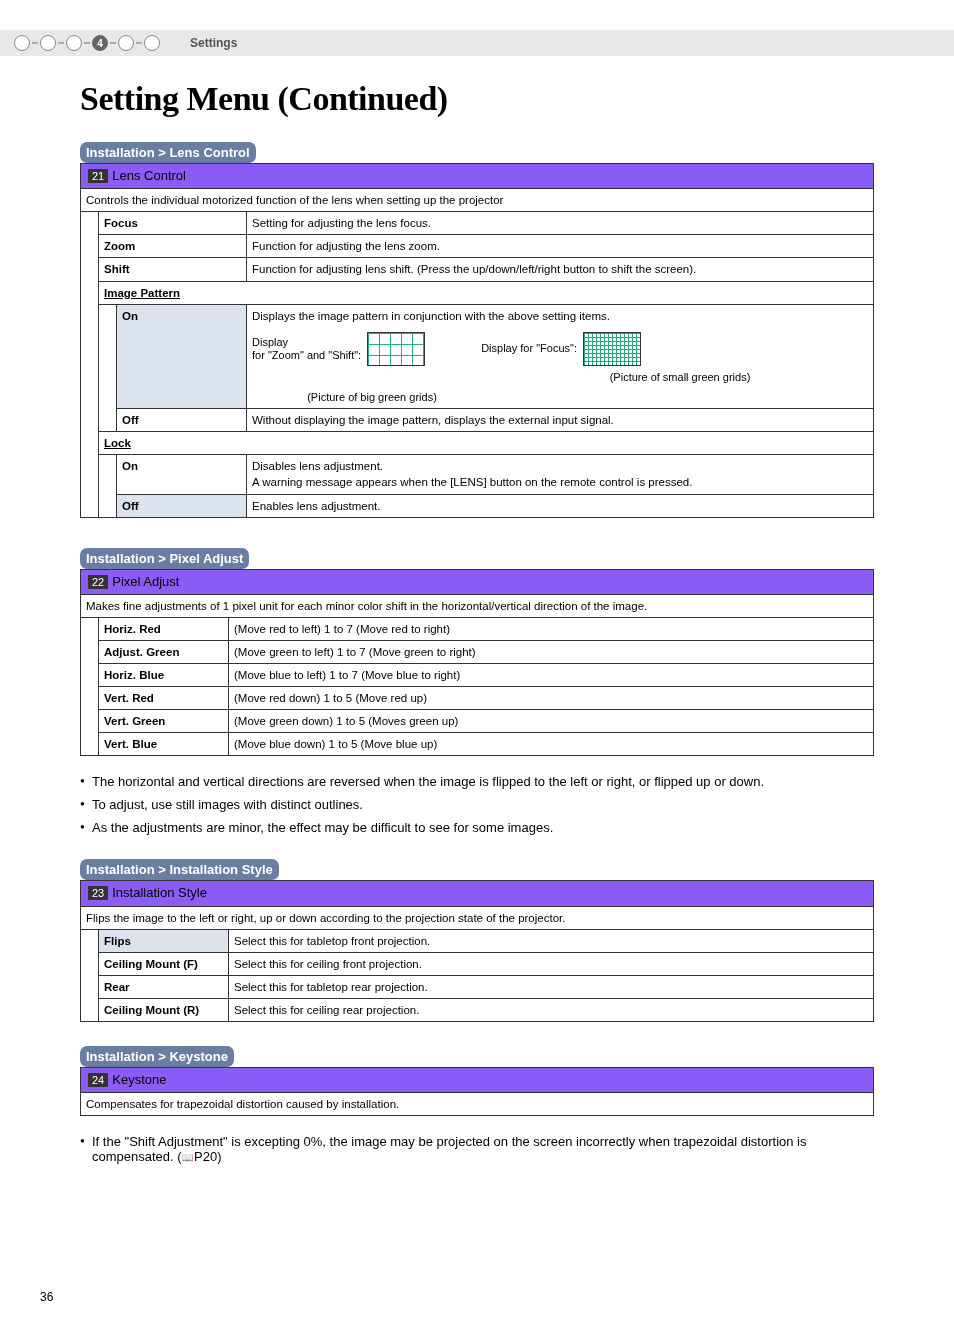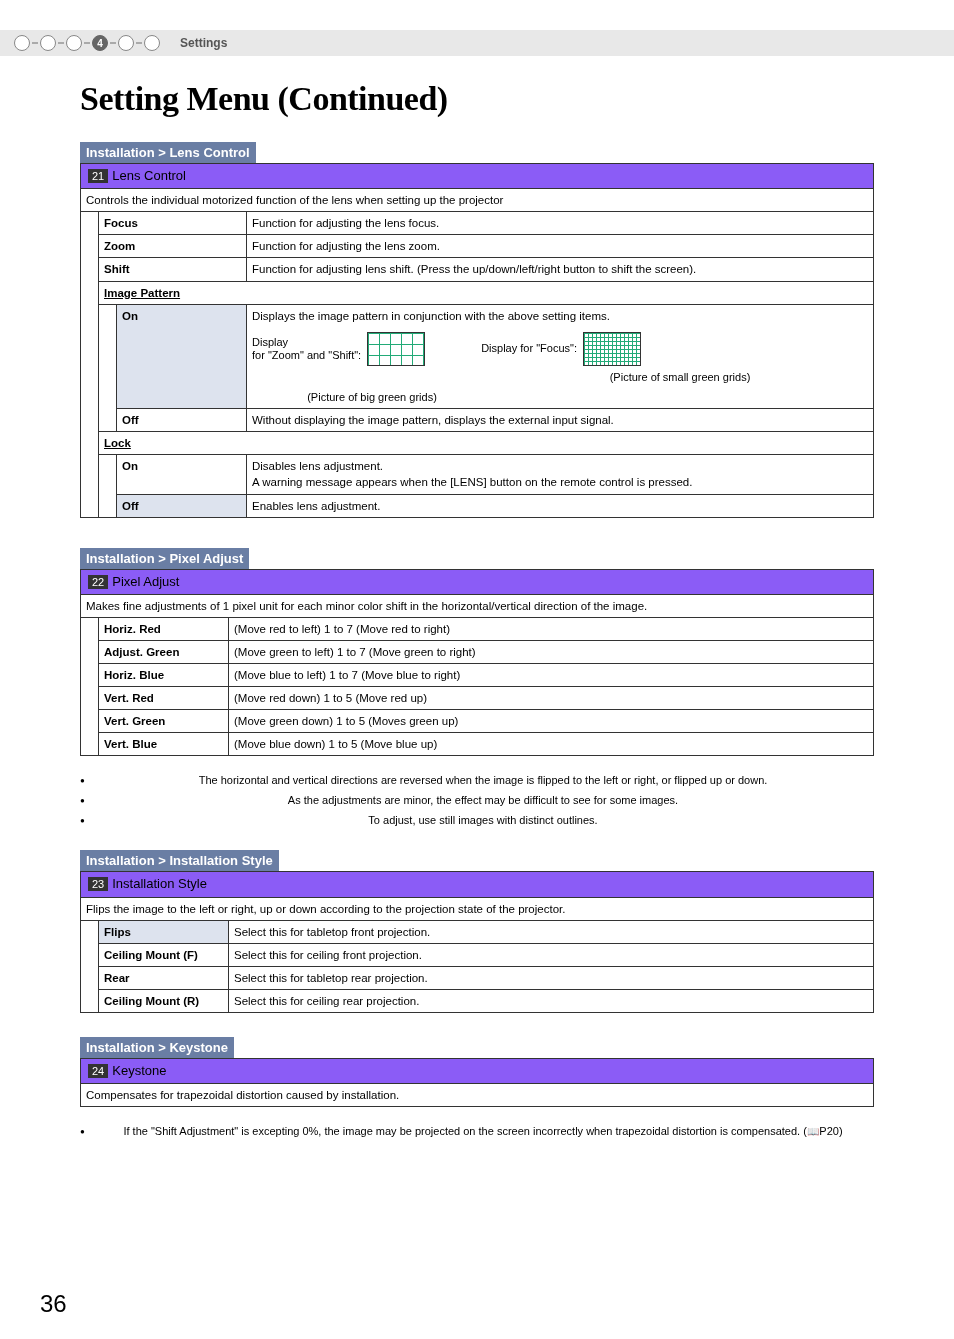--- a/index.html
+++ b/index.html
@@ -1,37 +1,37 @@
 <!DOCTYPE html>
 <html><head>
 <meta charset="utf-8">
 <style>
   * { box-sizing: border-box; margin: 0; padding: 0; }
   body { font-family: Arial, Helvetica, sans-serif; font-size: 12px; color: #000; background: #fff; width: 954px; }
   .header-bar { display: flex; align-items: center; background: #e8e8e8; height: 26px; padding-left: 12px; margin-top: 30px; }
   .step-circle { width: 16px; height: 16px; border-radius: 50%; border: 1.5px solid #888; background: #fff; margin: 0 2px; display: flex; align-items: center; justify-content: center; font-size: 10px; color: #fff; }
   .step-circle.active { background: #666; border-color: #666; color: #fff; font-weight: bold; }
   .step-conn { width: 6px; height: 2px; background: #aaa; }
-  .header-label { font-size: 12px; font-weight: bold; color: #555; margin-left: 18px; }
+  .header-label { font-size: 12px; font-weight: bold; color: #555; margin-left: 28px; }
   .title { font-size: 34px; font-weight: bold; margin: 24px 0 24px 80px; letter-spacing: -0.5px; font-family: Liberation Serif, serif; }
   .section { margin: 0 80px 18px 80px; }
-  .section-header { background: #6a7ea4; color: #fff; font-weight: bold; padding: 3px 6px; font-size: 13px; display: inline-block; }
+  .section-header { background: #6a7ea4; color: #fff; font-weight: bold; padding: 3px 6px; font-size: 13px; display: inline-block; border-radius: 7px; }
   .sub-header { background: #8b5cf6; font-weight: normal; padding: 3px 7px; font-size: 13px; }
   .sub-header .num { background: #333; color: #fff; padding: 1px 4px; margin-right: 4px; font-size: 11px; }
   table { border-collapse: collapse; width: 100%; }
   td { border: 1px solid #333; padding: 3px 5px; vertical-align: top; font-size: 11.5px; line-height: 1.4; }
   td.label { width: 130px; font-weight: bold; }
   td.sublabel { font-weight: bold; text-decoration: underline; }
   td.indent1 { border-left: 1px solid #333; width: 18px; }
   td.indent2 { width: 18px; }
   td.highlight { background: #dde3ee; }
-  .bullet-list { margin: 10px 80px 0 80px; font-size: 11px; text-align: center; }
+  .bullet-list { margin: 10px 80px 0 80px; font-size: 13px; }
   .bullet-list li { list-style: none; margin-bottom: 8px; padding-left: 12px; position: relative; }
   .bullet-list li::before { content: "●"; position: absolute; left: 0; font-size: 8px; top: 2px; }
-  .page-num { position: absolute; left: 40px; top: 1290px; font-size: 24px; }
+  .page-num { position: absolute; left: 40px; top: 1290px; font-size: 12px; }
   .pattern-box { display: inline-flex; align-items: center; margin: 4px 16px 4px 0; vertical-align: middle; }
   .pattern-label { font-size: 11px; margin-right: 6px; line-height: 1.2; }
   .grid-big { display: inline-block; width: 58px; height: 34px; border: 1px solid #333; background-image: linear-gradient(#2a7 1px, transparent 1px), linear-gradient(90deg, #2a7 1px, transparent 1px); background-size: 11px 11px; }
   .grid-small { display: inline-block; width: 58px; height: 34px; border: 1px solid #333; background-image: linear-gradient(#2a7 1px, transparent 1px), linear-gradient(90deg, #2a7 1px, transparent 1px); background-size: 4px 4px; }
   .caption-row { font-size: 11px; }
   .ref-icon::before { content: "📖"; font-size: 10px; }
 </style>
 </head>
 <body>
 
@@ -58,21 +58,21 @@
     <tbody>
         <tr>
           <td colspan="4" class="sub-header"><span class="num">21</span><span>Lens Control</span></td>
         </tr>
     <tr>
           <td colspan="4">Controls the individual motorized function of the lens when setting up the projector</td>
         </tr>
     <tr>
           <td class="indent1" rowspan="11"></td>
           <td colspan="2" class="label">Focus</td>
-          <td>Function for adjusting the lens focus.</td>
+          <td>Setting for adjusting the lens focus.</td>
         </tr>
     <tr>
           <td colspan="2" class="label">Zoom</td>
           <td>Function for adjusting the lens zoom.</td>
         </tr>
     <tr>
           <td colspan="2" class="label">Shift</td>
           <td>Function for adjusting lens shift. (Press the up/down/left/right button to shift the screen).</td>
         </tr>
     <tr>
@@ -154,22 +154,22 @@
         </tr>
     <tr>
           <td class="label">Vert. Blue</td>
           <td>(Move blue down) 1 to 5 (Move blue up)</td>
         </tr>
   </tbody>
     </table>
 </div>
 <ul class="bullet-list">
   <li>The horizontal and vertical directions are reversed when the image is flipped to the left or right, or flipped up or down.</li>
+  <li>To adjust, use still images with distinct outlines.</li>
   <li>As the adjustments are minor, the effect may be difficult to see for some images.</li>
-  <li>To adjust, use still images with distinct outlines.</li>
 </ul>
 
 <div class="section" style="margin-top:24px;">
   <div class="section-header">Installation &gt; Installation Style</div>
   <table>
     <tbody>
         <tr>
           <td colspan="3" class="sub-header"><span class="num">23</span><span>Installation Style</span></td>
         </tr>
     <tr>

